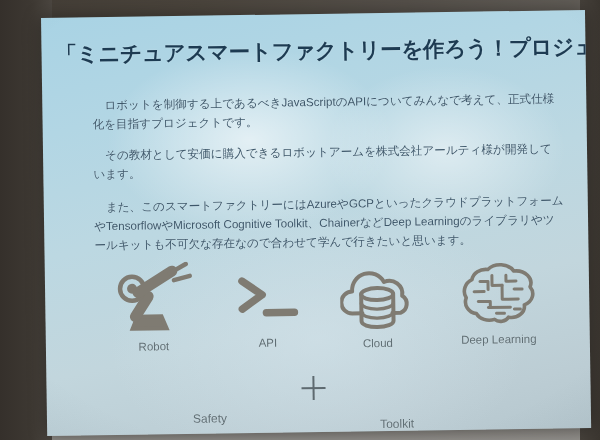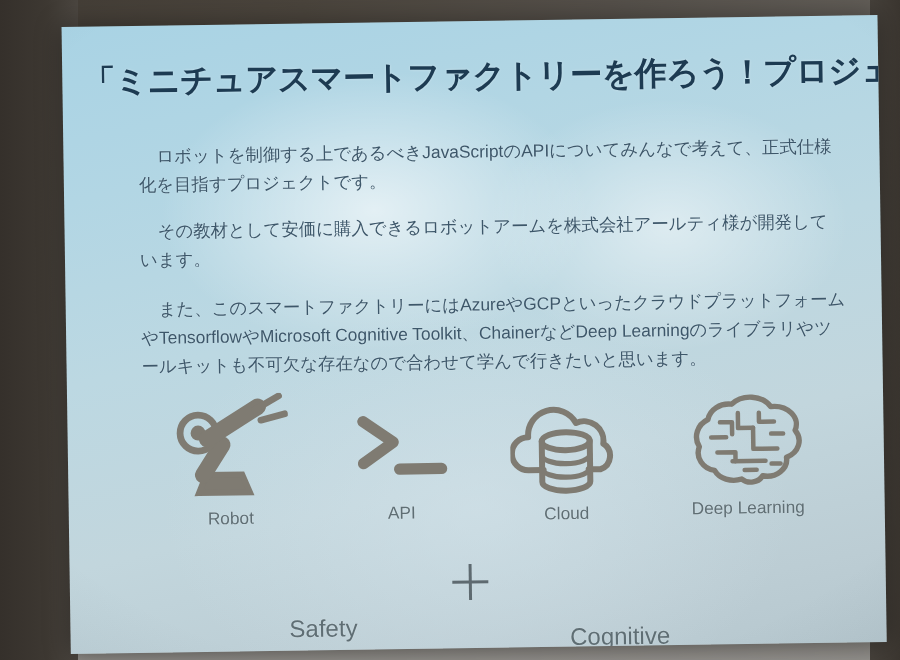--- a/index.html
+++ b/index.html
@@ -94,21 +94,21 @@
   #plus{
     position:absolute;left:255px;top:362px;width:26px;height:26px;
   }
   #plus:before,#plus:after{
     content:"";position:absolute;background:#5e6a70;
   }
   #plus:before{left:11px;top:0;width:2px;height:24px;}
   #plus:after{left:0;top:11px;width:24px;height:2px;}
 
   .bottom-label{
-    position:absolute;font-size:16px;color:#5f6e74;
+    position:absolute;font-size:12px;color:#5f6e74;
     text-shadow:0 0 1px rgba(255,255,255,.4);
   }
   #lbl-safety{left:146px;top:396px;}
   #lbl-security{left:333px;top:404px;}
 </style>
 </head>
 <body>
 
 <div id="room"></div>
 <div id="wall-left"></div>
@@ -186,16 +186,16 @@
           <path class="stroke-thin" style="stroke-width:3" d="M38,52 L46,52"></path>
           <path class="stroke-thin" style="stroke-width:3" d="M56,28 L64,28"></path>
           <path class="stroke-thin" style="stroke-width:3" d="M56,48 L62,48"></path>
         </svg>
       </div>
       <div class="icon-label">Deep Learning</div>
     </div>
 
     <div id="plus"></div>
     <div class="bottom-label" id="lbl-safety">Safety</div>
-    <div class="bottom-label" id="lbl-security">Cognitive</div>
+    <div class="bottom-label" id="lbl-security">Toolkit</div>
 
   </div>
 </div>
 
 </body></html>

